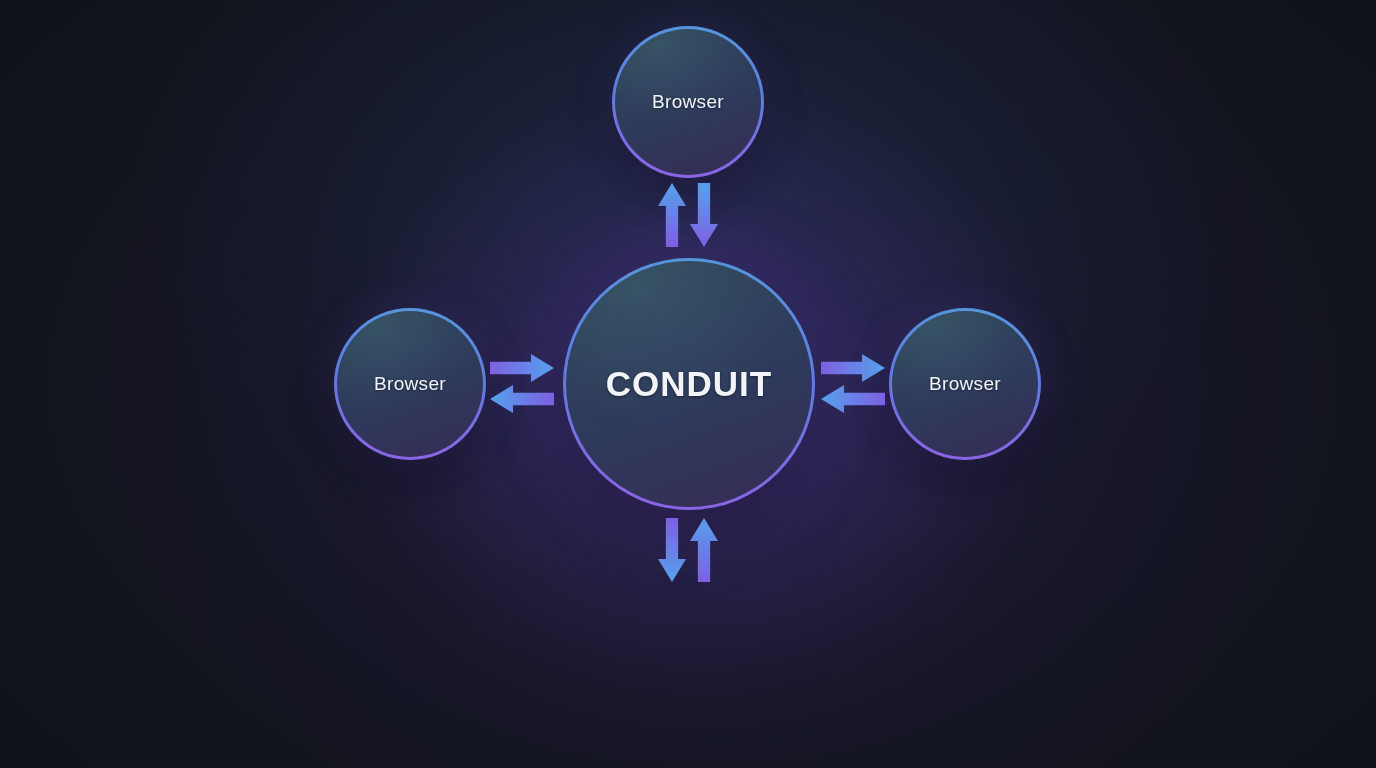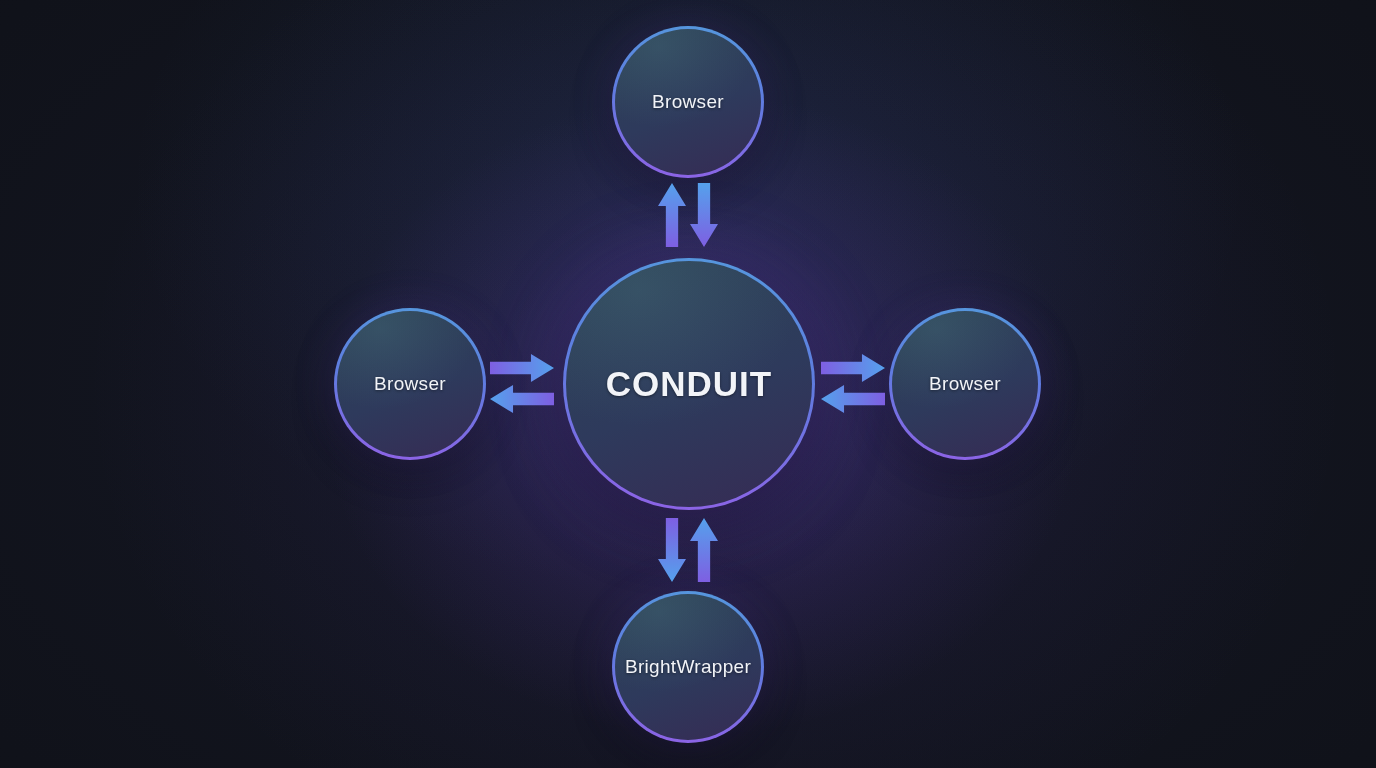--- a/index.html
+++ b/index.html
@@ -117,25 +117,20 @@
       <span class="node-label">Browser</span>
     </div>
   </div>
 
   <div class="ring" id="node-toolong">
     <div class="fill">
       <span class="node-label">Browser</span>
     </div>
   </div>
 
-  <div class="ring" id="node-brightwrapper">
-    <div class="fill">
-      <span class="node-label">BrightWrapper</span>
-    </div>
-  </div>
 
   <div class="arrow arrow-up grad-to-top" id="arrow-top-up"></div>
   <div class="arrow arrow-down grad-blue-down" id="arrow-top-down"></div>
 
   <div class="arrow arrow-down grad-purp-down" id="arrow-bottom-down"></div>
   <div class="arrow arrow-up grad-to-top" id="arrow-bottom-up"></div>
 
   <div class="arrow arrow-right grad-to-right" id="arrow-left-right"></div>
   <div class="arrow arrow-left grad-to-left" id="arrow-left-left"></div>
 

